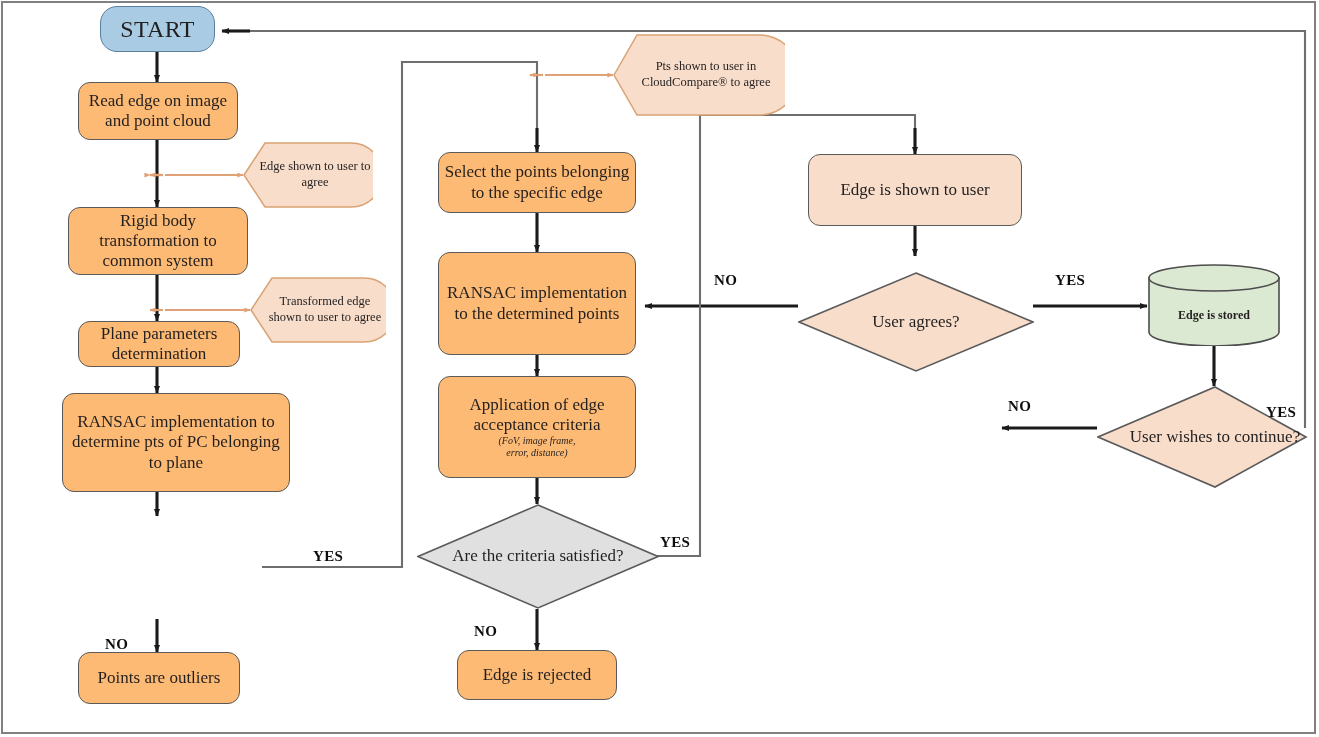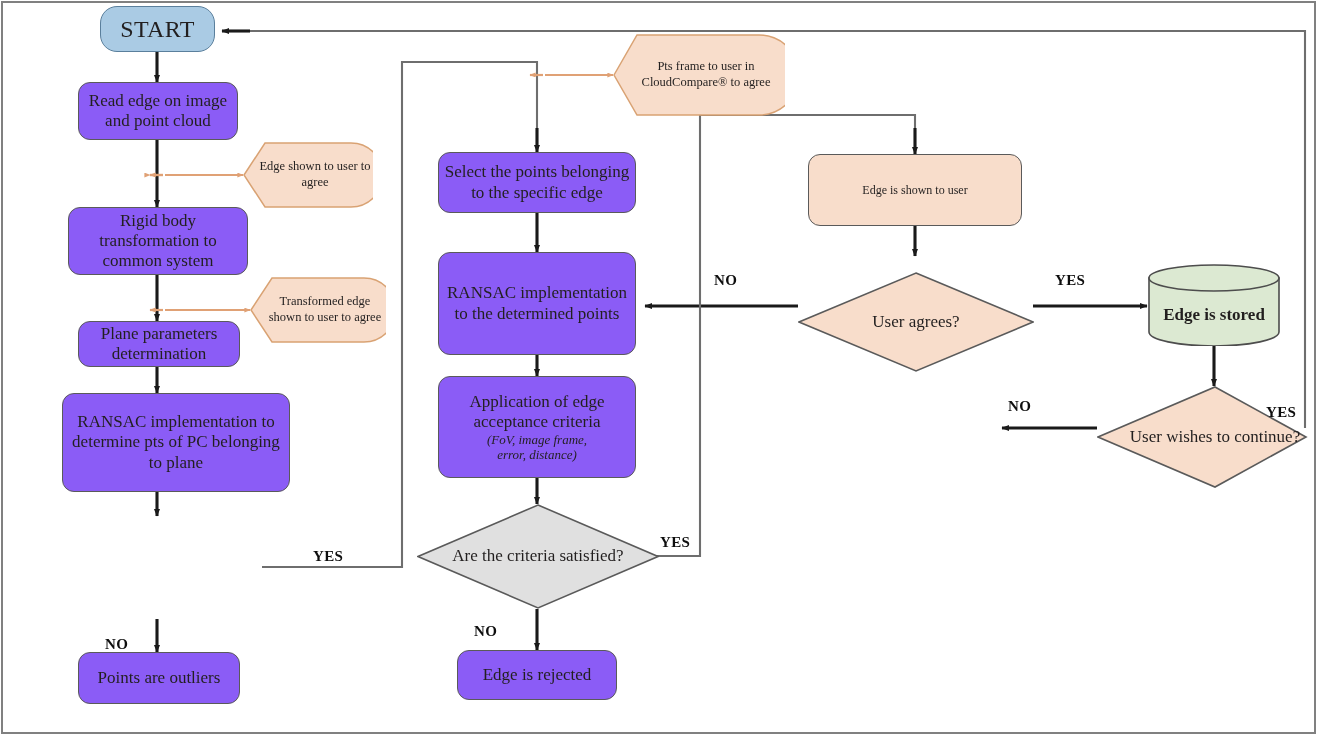--- a/index.html
+++ b/index.html
@@ -10,54 +10,54 @@
 
   .node{position:absolute;box-sizing:border-box;display:flex;align-items:center;
         justify-content:center;text-align:center;line-height:1.18;color:#221f1f;}
   .node span{display:block;padding:0 4px;}
 
   
   .term{background:#aacbe4;border:1.6px solid #5a7f9c;border-radius:17px;
         font-size:24px;letter-spacing:.4px;}
 
   
-  .proc{background:#8b5cf6;border:1.6px solid #5a5a5a;border-radius:12px;font-size:17px;}
+  .proc{background:#fdba74;border:1.6px solid #5a5a5a;border-radius:12px;font-size:17px;}
 
   
   .dia{position:absolute;}
   .dia .lbl{position:absolute;left:0;top:0;width:100%;height:100%;
             display:flex;align-items:center;justify-content:center;text-align:center;
             font-size:17px;line-height:1.2;color:#221f1f;z-index:2;}
   .dia svg{position:absolute;left:0;top:0;}
 
   
   .callout{position:absolute;}
   .callout .lbl{position:absolute;left:0;top:0;width:100%;height:100%;
                 display:flex;align-items:center;justify-content:center;text-align:center;
                 font-size:12.5px;line-height:1.25;color:#221f1f;z-index:2;padding-left:14px;
                 box-sizing:border-box;}
   .callout svg{position:absolute;left:0;top:0;}
 
   
-  .orange{background:#f8ddcb;border:1.6px solid #5a5a5a;border-radius:12px;font-size:12px;}
+  .orange{background:#f8ddcb;border:1.6px solid #5a5a5a;border-radius:12px;font-size:17px;}
 
   
   .cyl{position:absolute;}
   .cyl .lbl{position:absolute;left:0;top:0;width:100%;height:100%;
             display:flex;align-items:center;justify-content:center;text-align:left;
-            font-size:17px;font-weight:bold;color:#221f1f;z-index:2;}
+            font-size:12px;font-weight:bold;color:#221f1f;z-index:2;}
   .cyl svg{position:absolute;left:0;top:0;}
 
   
   .elabel{position:absolute;font-size:15px;font-weight:bold;color:#0e0e0e;
           letter-spacing:.3px;white-space:nowrap;}
 
   .bold{font-weight:bold;}
   .ital{font-style:italic;}
-  .sm{font-size:13px;}
+  .sm{font-size:10px;}
 </style>
 </head>
 <body>
 
 <div id="stage">
   <div id="frame"></div>
 
   <svg id="wires" viewBox="0 0 1319 737">
     <defs>
       <marker id="ah" markerWidth="9" markerHeight="9" refX="7.4" refY="3.2" orient="auto" markerUnits="userSpaceOnUse">
@@ -171,21 +171,21 @@
     <svg width="136" height="68" viewBox="0 0 136 68">
       <path d="M1,34 L22,2 L114,2 A18,18 0 0 1 114,66 L22,66 Z" fill="#f8ddcb" stroke="#d9a273" stroke-width="1.5"></path>
     </svg>
     <div class="lbl">Transformed edge shown to user to agree</div>
   </div>
 
   <div class="callout" style="left:613px;top:33px;width:172px;height:84px;">
     <svg width="172" height="84" viewBox="0 0 172 84">
       <path d="M1,42 L24,2 L146,2 A22,22 0 0 1 146,82 L24,82 Z" fill="#f8ddcb" stroke="#d9a273" stroke-width="1.5"></path>
     </svg>
-    <div class="lbl">Pts frame to user in CloudCompare® to agree</div>
+    <div class="lbl">Pts shown to user in CloudCompare® to agree</div>
   </div>
 
   <div class="node proc" style="left:438px;top:152px;width:198px;height:61px;">
     <span>Select the points belonging to the specific edge</span>
   </div>
 
   <div class="node proc" style="left:438px;top:252px;width:198px;height:103px;">
     <span>RANSAC implementation to the determined points</span>
   </div>
 

